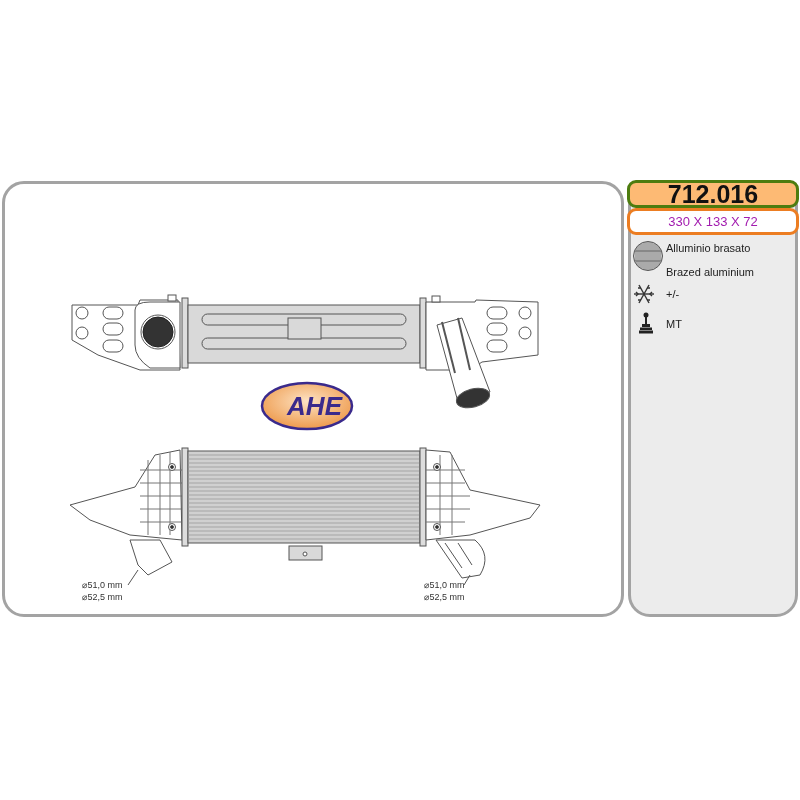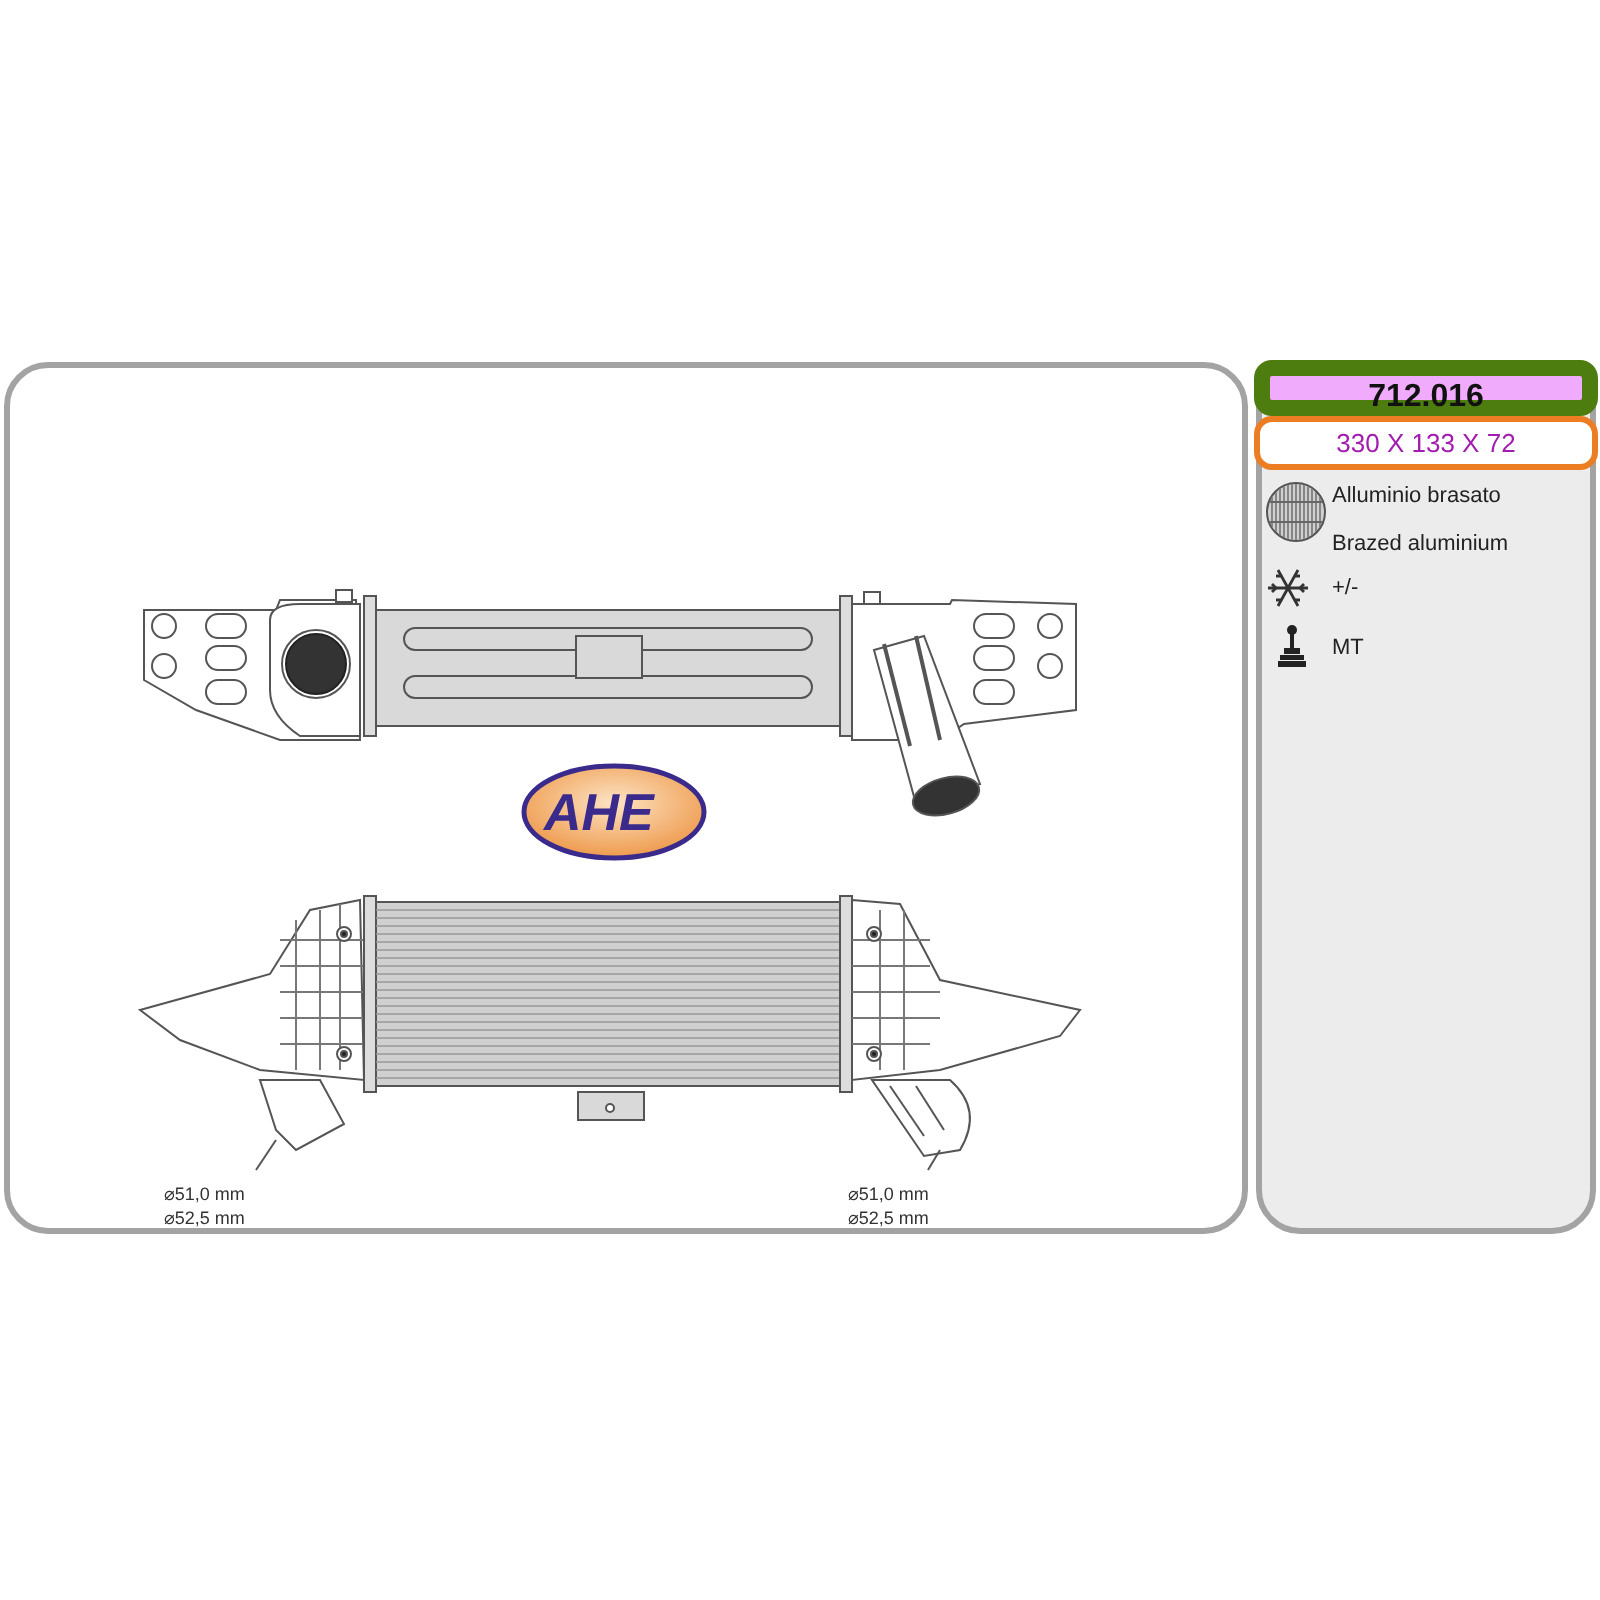--- a/index.html
+++ b/index.html
@@ -3,29 +3,29 @@
   <meta charset="utf-8">
   <style>
     html, body { margin:0; padding:0; }
     body { width:800px; height:800px; background:#ffffff; position:relative; overflow:hidden;
            font-family:"Liberation Sans", sans-serif; }
     .drawing-panel { position:absolute; left:2px; top:181px; width:622px; height:436px;
            border:3px solid #a3a3a3; border-radius:22px; background:#fff; box-sizing:border-box; }
     .info-panel { position:absolute; left:628px; top:181px; width:170px; height:436px;
            border:3px solid #a3a3a3; border-radius:22px; background:#ececec; box-sizing:border-box; }
     .part-box { position:absolute; left:627px; top:180px; width:172px; height:28px;
-           border:8px solid #4d7c0f; border-radius:9px; background:#f0abfc; box-sizing:border-box;
-           text-align:center; font-weight:bold; font-size:16px; line-height:22px; color:#111; }
+           border:3px solid #4d7c0f; border-radius:9px; background:#fdba74; box-sizing:border-box;
+           text-align:center; font-weight:bold; font-size:25px; line-height:22px; color:#111; }
     .dim-box { position:absolute; left:627px; top:208px; width:172px; height:27px;
            border:3px solid #ec7d22; border-radius:9px; background:#fff; box-sizing:border-box;
            text-align:center; font-size:13px; line-height:21px; color:#a21caf; }
     .spec { position:absolute; left:632px; font-size:11px; color:#222; line-height:13px; }
     .spec .icon { position:absolute; left:0; top:0; }
     .spec .text { position:absolute; left:34px; white-space:nowrap; }
-    .dia-label { position:absolute; font-size:9px; color:#333; line-height:11px; white-space:nowrap;margin-top:12px; }
+    .dia-label { position:absolute; font-size:9px; color:#333; line-height:11px; white-space:nowrap; }
     svg.drawing { position:absolute; left:0; top:0; }
   </style>
 </head>
 <body>
 
 <div class="drawing-panel"></div>
 <div class="info-panel"></div>
 
 <div class="part-box">
   <span>712.016</span>
@@ -215,18 +215,18 @@
     <defs>
       <radialGradient id="lg" cx="50%" cy="40%" r="60%">
         <stop offset="0%" stop-color="#fde3c4"></stop>
         <stop offset="100%" stop-color="#ee9a4c"></stop>
       </radialGradient>
     </defs>
     <ellipse cx="307" cy="406" rx="45" ry="23" fill="url(#lg)" stroke="#3a2a8c" stroke-width="2.5"></ellipse>
   </g>
 </svg>
 
-<div style="position:absolute; left:272px; top:391px; width:70px; text-align:left; font-weight:bold; font-style:italic; font-size:26px; line-height:30px; color:#3a2a8c;">AHE</div>
+<div style="position:absolute; left:272px; top:391px; width:70px; text-align:right; font-weight:bold; font-style:italic; font-size:26px; line-height:30px; color:#3a2a8c;">AHE</div>
 
 <div class="dia-label" style="left:82px; top:580px;">⌀51,0 mm</div>
 <div class="dia-label" style="left:82px; top:592px;">⌀52,5 mm</div>
 <div class="dia-label" style="left:424px; top:580px;">⌀51,0 mm</div>
 <div class="dia-label" style="left:424px; top:592px;">⌀52,5 mm</div>
 
 </body></html>

